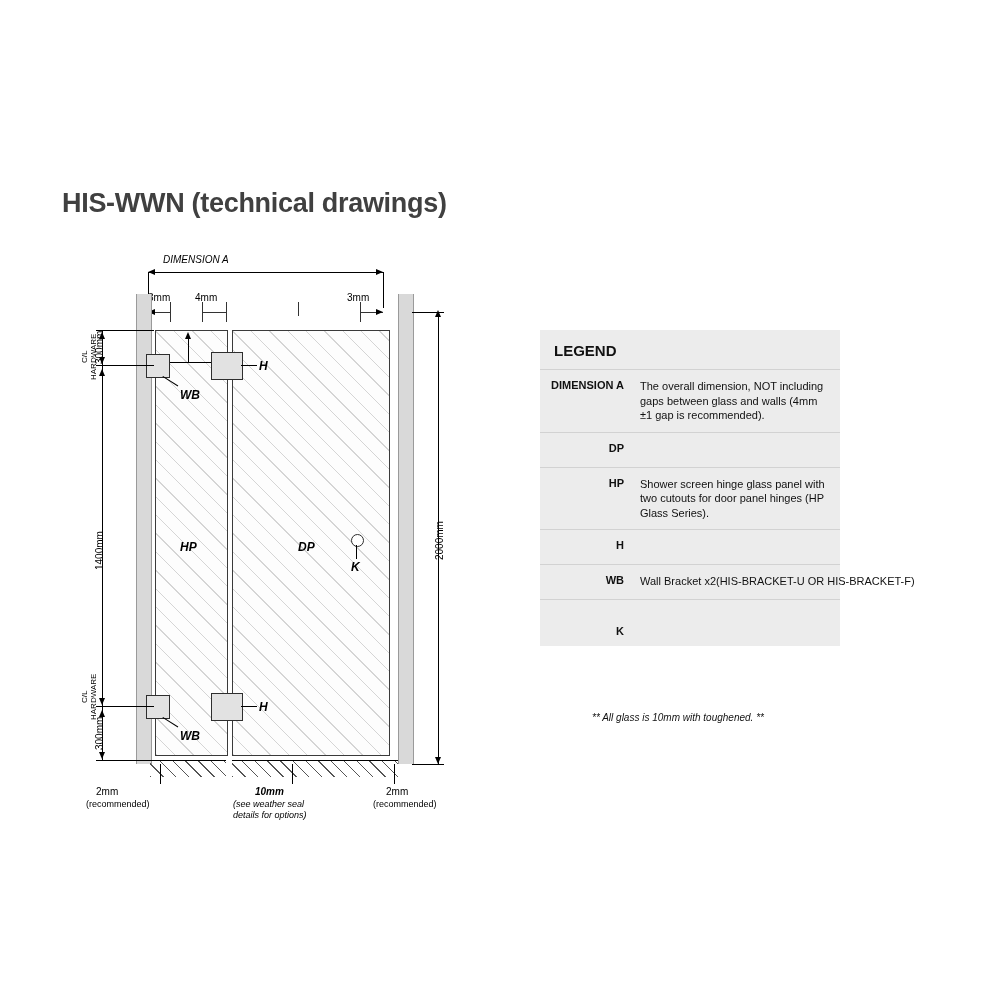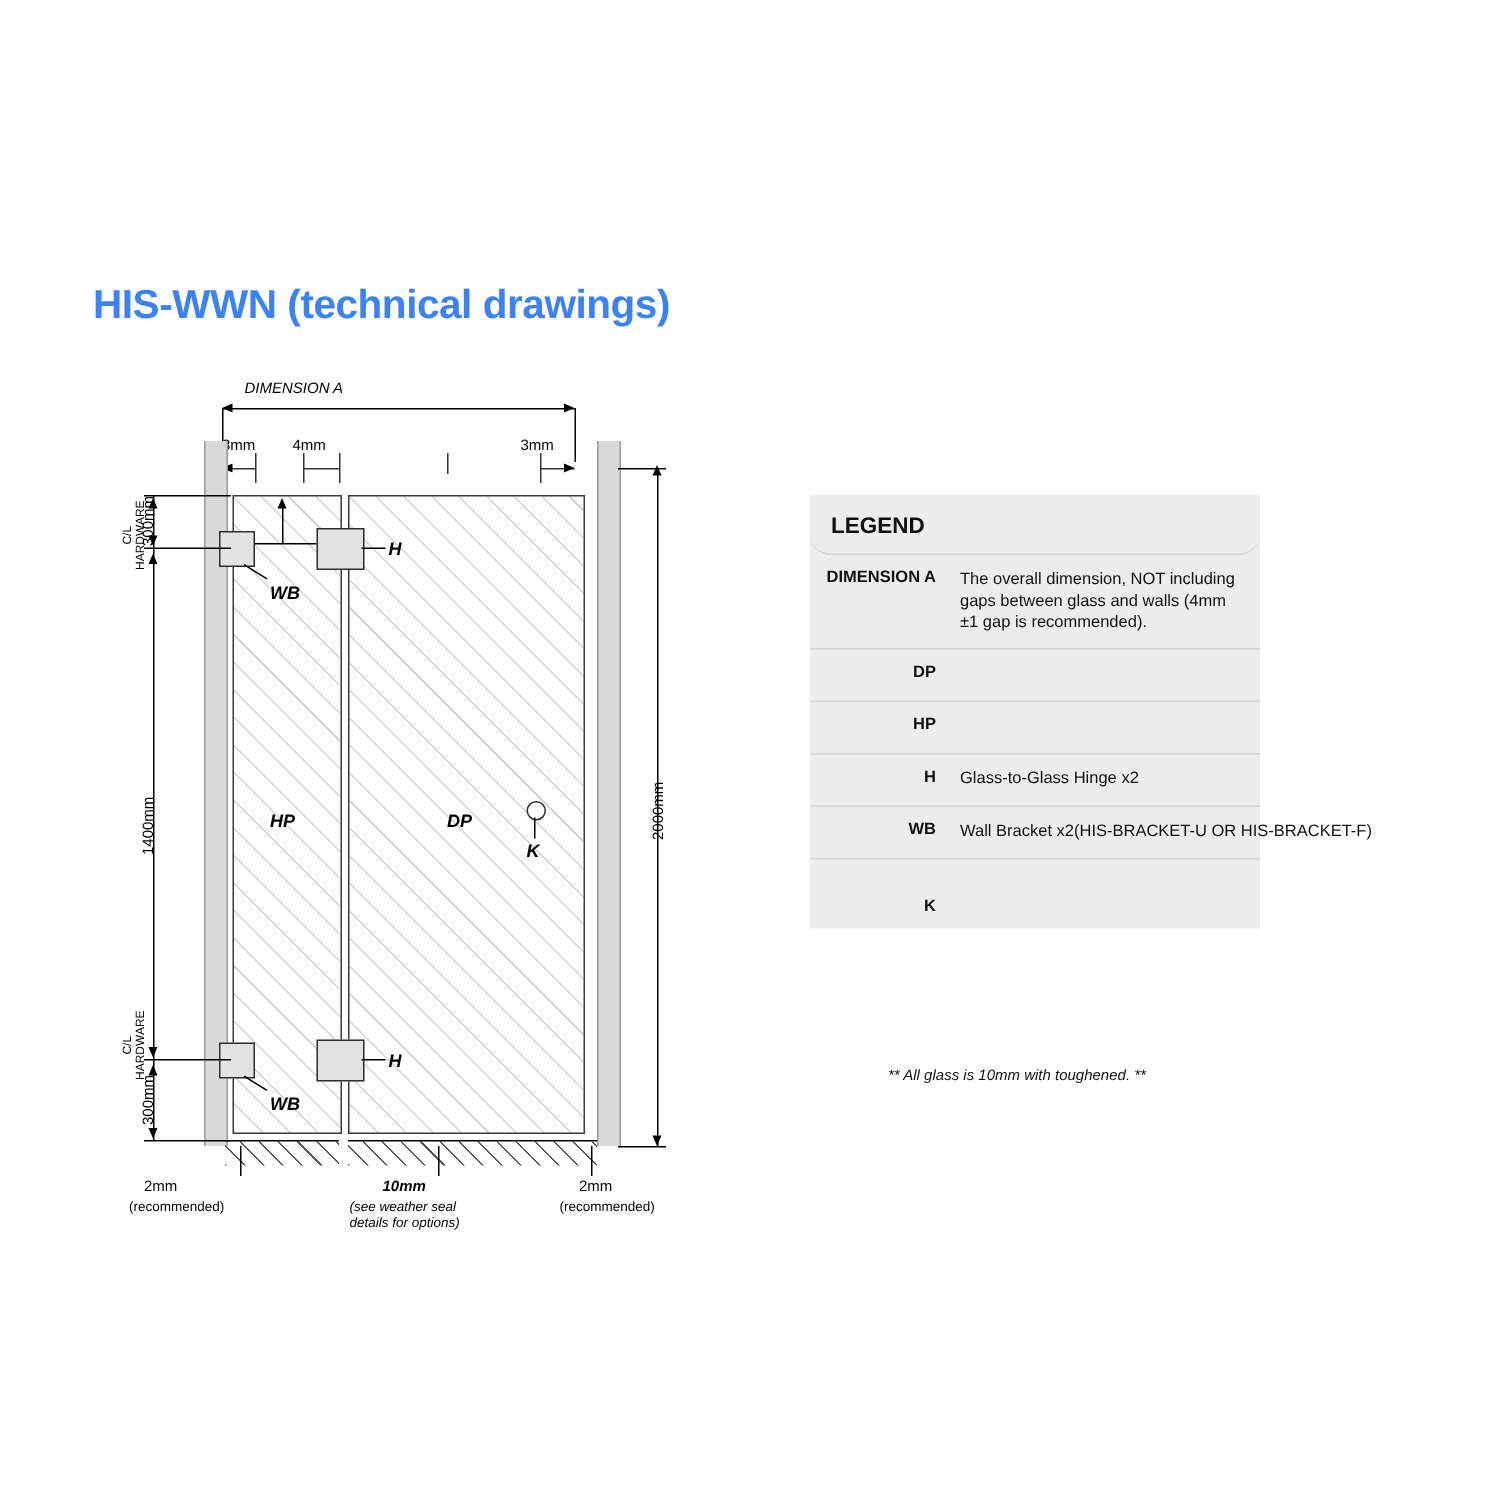--- a/index.html
+++ b/index.html
@@ -10,21 +10,21 @@
     color:#111;
     position:relative;
     overflow:hidden;
   }
   .page-title{
     position:absolute;
     left:62px; top:188px;
     font-size:27px;
     font-weight:bold;
     letter-spacing:-0.3px;
-    color:#3b82f6;
+    color:#404040;
   }
 
   
   .drawing{
     position:absolute;
     left:60px; top:250px;
     width:420px; height:590px;
   }
   .lbl{position:absolute;font-size:10px;color:#000;white-space:nowrap;}
   .lbl.it{font-style:italic;}
@@ -92,21 +92,20 @@
     left:540px; top:330px;
     width:300px;
     background:#ececec;
     font-size:11px;
   }
   .legend-title{
     padding:12px 14px 10px 14px;
     font-size:15px;
     font-weight:bold;
     border-bottom:1px solid #d2d2d2;
-    border-radius:14px;
   }
   .lrow{
     display:flex;
     border-bottom:1px solid #d2d2d2;
     min-height:34px;
   }
   .lrow:last-child{border-bottom:none;}
   .lkey{
     width:92px;
     flex:0 0 92px;
@@ -245,24 +244,24 @@
 
   <div class="lrow">
     <div class="lkey">DIMENSION A</div>
     <div class="lval">The overall dimension, NOT including gaps between glass and walls (4mm ±1 gap is recommended).</div>
   </div>
   <div class="lrow">
     <div class="lkey">DP</div>
   </div>
   <div class="lrow">
     <div class="lkey">HP</div>
+    <div class="lval">Shower screen hinge glass panel with two cutouts for door panel hinges (HP Glass Series).</div>
   </div>
   <div class="lrow">
     <div class="lkey">H</div>
-    <div class="lval">Glass-to-Glass Hinge x2</div>
   </div>
   <div class="lrow">
     <div class="lkey">WB</div>
     <div class="lval wide">Wall Bracket x2(HIS-BRACKET-U OR HIS-BRACKET-F)</div>
   </div>
   <div class="lrow" style="min-height:46px;align-items:flex-end;">
     <div class="lkey">K</div>
   </div>
 </div>
 

